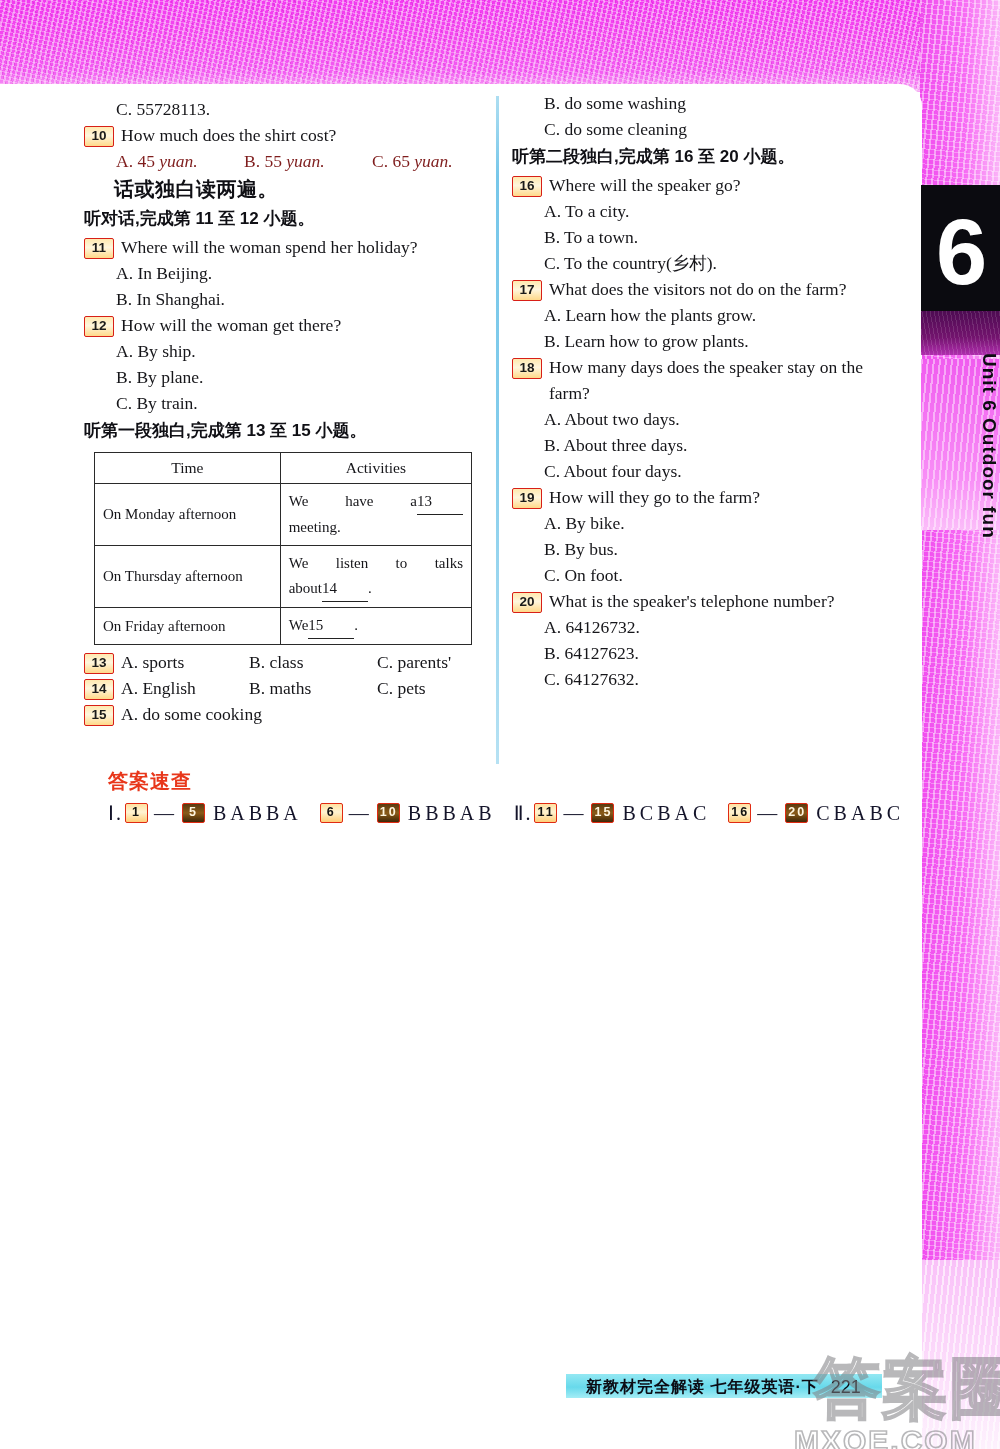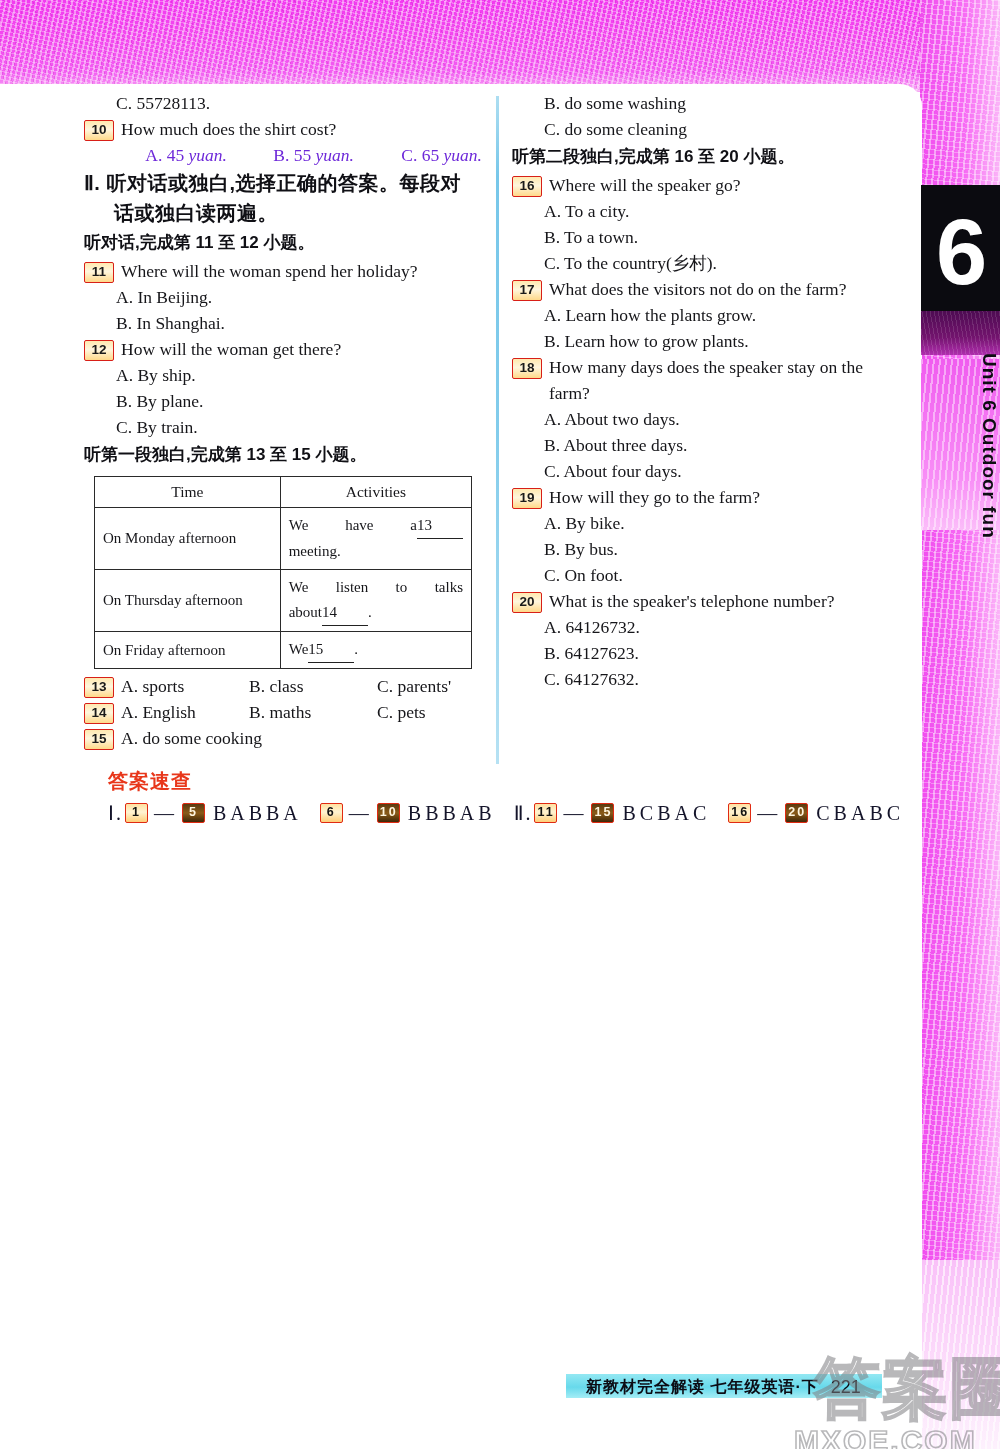--- a/index.html
+++ b/index.html
@@ -93,41 +93,41 @@
     writing-mode:vertical-rl;
     white-space:nowrap;
     padding-top:6px;
     box-sizing:border-box;
   }
 
   
   #content{
     position:absolute;left:0;top:84px;width:922px;height:700px;z-index:4;
   }
-  #col-left{position:absolute;left:84px;top:6px;width:398px;}
+  #col-left{position:absolute;left:84px;top:12px;width:398px;}
   #col-right{position:absolute;left:512px;top:6px;width:398px;}
   #col-divider{
     position:absolute;left:496px;top:12px;width:3px;height:668px;
     background:linear-gradient(180deg,#9fd8ef 0%,#5fbde6 12%,#6cc3e8 50%,#a9dcf1 100%);
     opacity:.85;
   }
 
   
   .qline{
     font-size:17.5px;line-height:26px;color:#16161a;
     margin:0 0 0 0;display:flex;align-items:flex-start;
   }
   .qtext{flex:1;font-family:Liberation Serif, serif;}
   .opt{
     font-size:17.5px;line-height:26px;color:#16161a;
     padding-left:32px;
   }
   .opt-row{
-    font-size:17.5px;line-height:26px;color:#6d28d9;
-    padding-left:32px;display:flex;justify-content:flex-end;
+    font-size:17.5px;line-height:26px;color:#7f1d1d;
+    padding-left:32px;display:flex;
   }
   .opt-row .oc{width:128px;}
   .opt-row .oc:last-child{width:auto;}
   .ital{font-style:italic;}
 
   
   .badge{
     display:inline-block;
     min-width:19px;height:19px;line-height:17px;
     margin-right:7px;margin-top:4px;
@@ -294,21 +294,20 @@
       <span class="badge wide">10</span>
       <span class="qtext">How much does the shirt cost?</span>
     </div>
     <div class="opt-row">
       <span class="oc"><span>A. 45 </span><span class="ital">yuan.</span></span>
       <span class="oc"><span>B. 55 </span><span class="ital">yuan.</span></span>
       <span class="oc"><span>C. 65 </span><span class="ital">yuan.</span></span>
     </div>
 
     <div class="cn-head">
-      <span>Ⅱ. 听对话或独白,选择正确的答案。每段对</span>
       <span class="indent">话或独白读两遍。</span>
     </div>
 
     <div class="cn-sub">听对话,完成第 11 至 12 小题。</div>
 
     <div class="qline">
       <span class="badge wide">11</span>
       <span class="qtext">Where will the woman spend her holiday?</span>
     </div>
     <div class="opt">A. In Beijing.</div>

